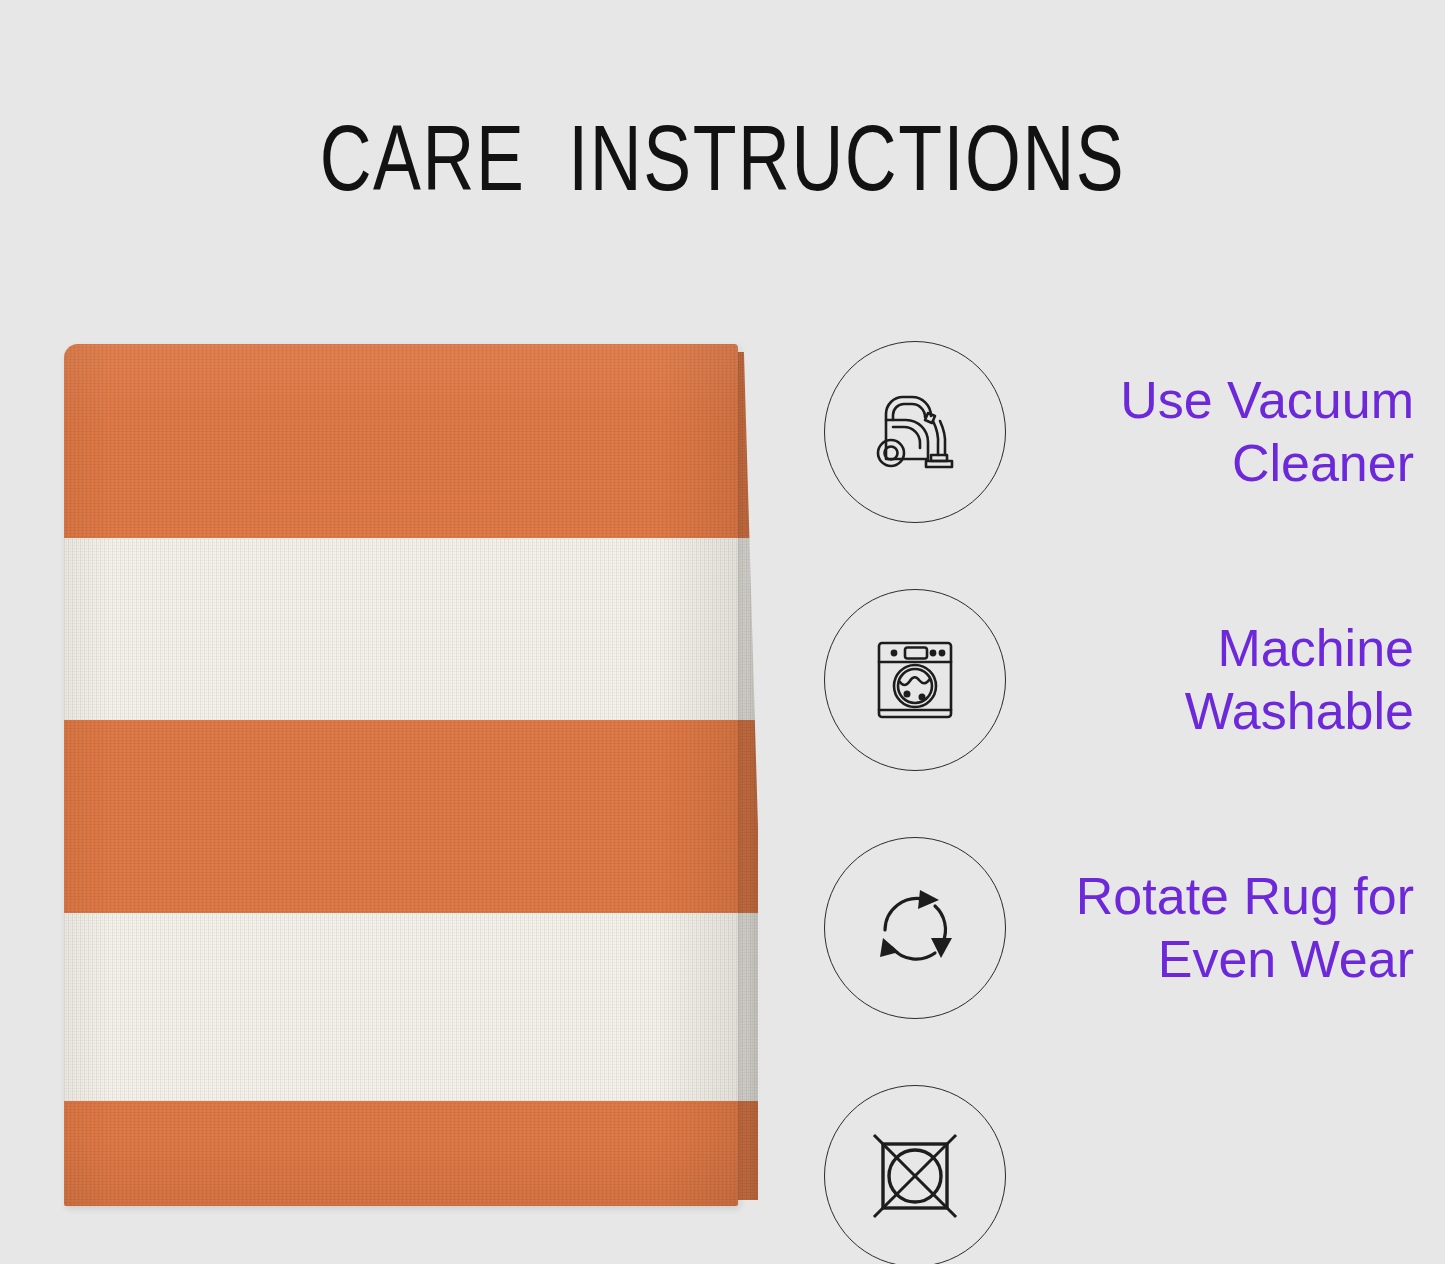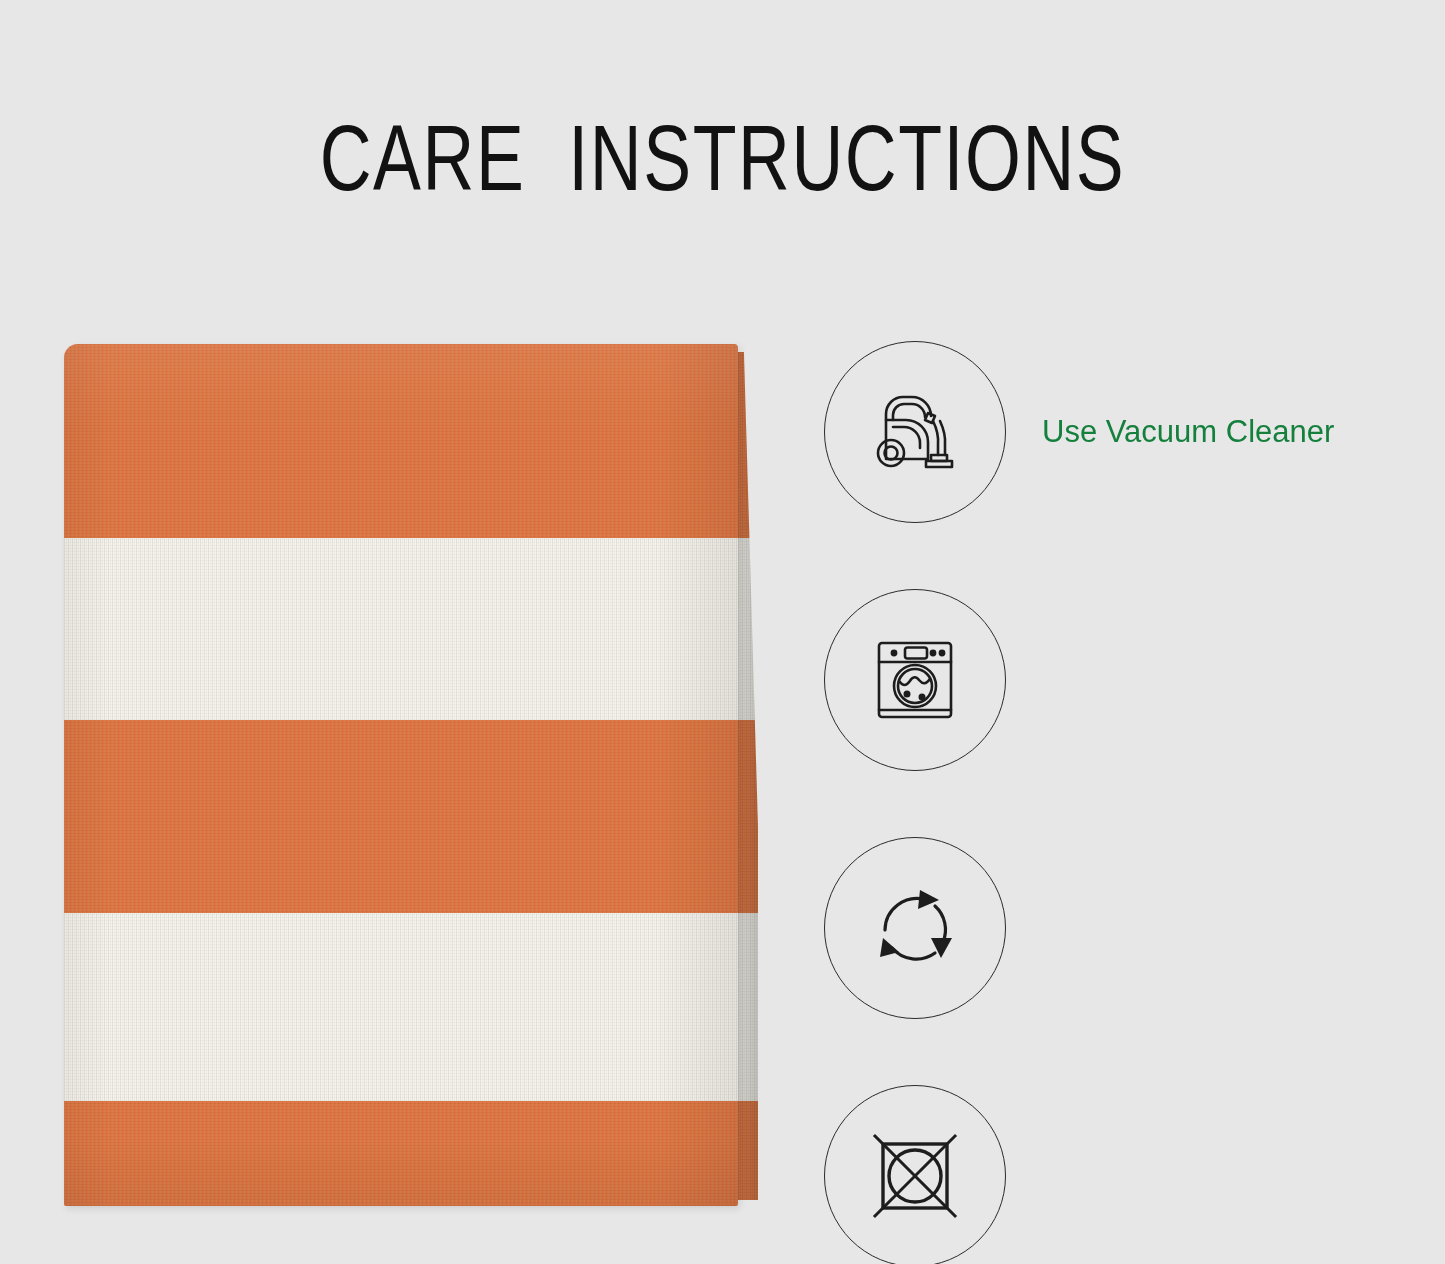--- a/index.html
+++ b/index.html
@@ -200,25 +200,25 @@
   }
 
   .icon-circle svg {
     display: block;
   }
 
   .instr-label {
     flex: 1 1 auto;
     margin-left: 36px;
     font-family: "Liberation Sans Narrow", "Liberation Sans", sans-serif;
-    font-size: 31px;
+    font-size: 52px;
     line-height: 1.22;
-    color: #15803d;
+    color: #6d28d9;
     letter-spacing: 0px;
-    text-align: left;
+    text-align: right;
     padding-right: 10px;
   }
 </style>
 </head>
 <body>
 
 <div id="page">
 
   <div id="title">CARE  INSTRUCTIONS</div>
 
@@ -307,36 +307,38 @@
 
           <circle cx="55" cy="61" r="21"></circle>
           <circle cx="55" cy="61" r="17"></circle>
 
           <path d="M39.5 56.5 q5 7 10 0 q5 -8 10 -1 q5 6 10 -1"></path>
 
           <circle cx="47" cy="69" r="2.2" fill="#1d1d1d"></circle>
           <circle cx="62" cy="72" r="2.2" fill="#1d1d1d"></circle>
         </svg>
       </div>
+      <div class="instr-label">Machine Washable</div>
     </div>
 
     <div class="instr-row">
       <div class="icon-circle">
         <svg width="112" height="112" viewBox="0 0 112 112" fill="none" stroke="#1d1d1d" stroke-width="3.2" stroke-linecap="round" stroke-linejoin="round">
 
           <path d="M26 58 A32 32 0 0 1 66 27.5"></path>
           <polygon points="61,18 80,28 59,37" fill="#1d1d1d" stroke="none"></polygon>
 
           <path d="M76 34 A32 32 0 0 1 84 70"></path>
           <polygon points="93,66 82,86 72,66" fill="#1d1d1d" stroke="none"></polygon>
 
           <path d="M76 81 A32 32 0 0 1 33 76"></path>
           <polygon points="24,66 40,80 21,85" fill="#1d1d1d" stroke="none"></polygon>
         </svg>
       </div>
+      <div class="instr-label">Rotate Rug for Even Wear</div>
     </div>
 
     <div class="instr-row">
       <div class="icon-circle">
         <svg width="108" height="108" viewBox="0 0 108 108" fill="none" stroke="#1d1d1d" stroke-width="3.4" stroke-linecap="square" stroke-linejoin="miter">
 
           <rect x="22" y="22" width="64" height="64"></rect>
 
           <circle cx="54" cy="54" r="26" stroke-width="3.4"></circle>
 

